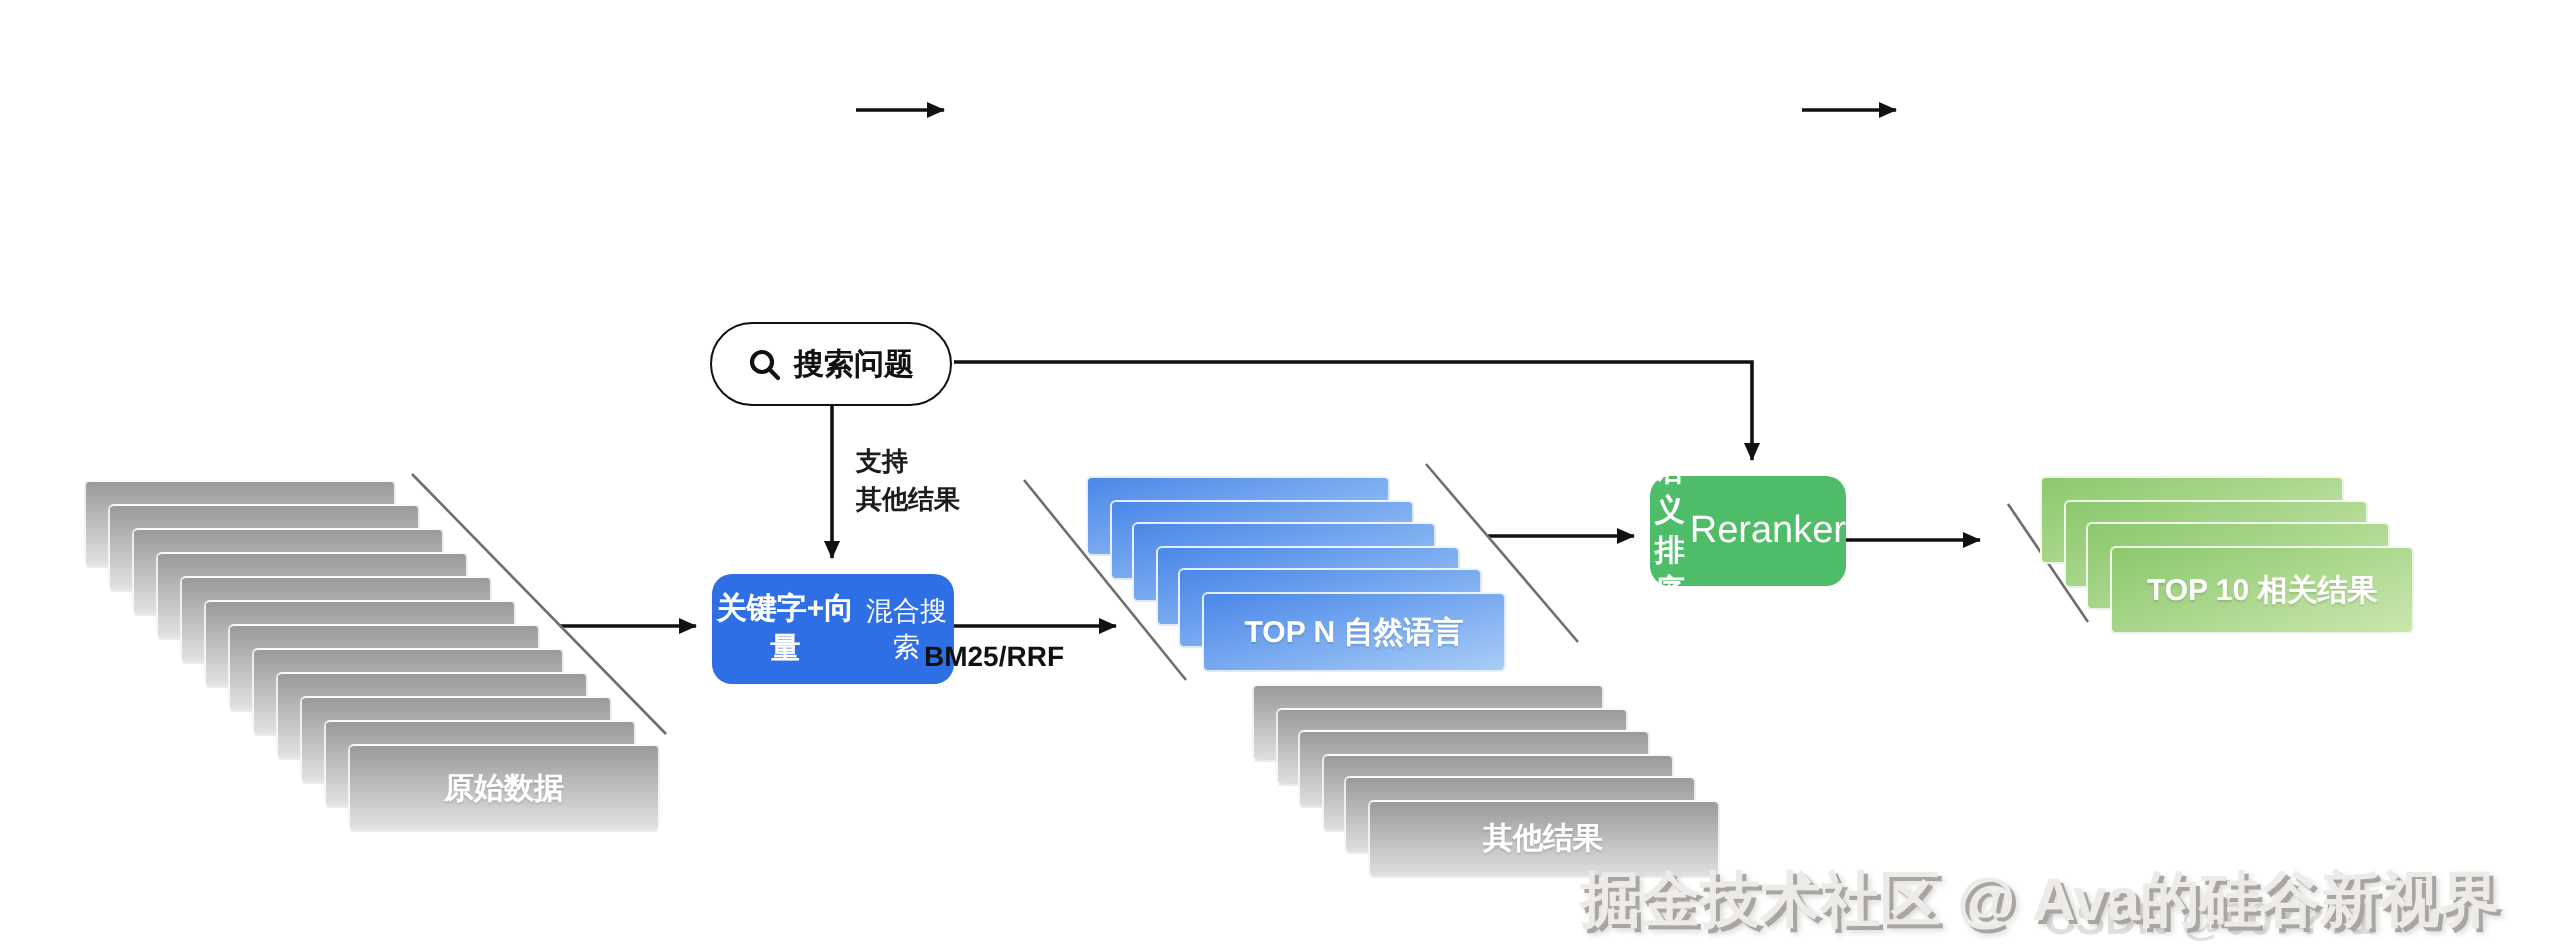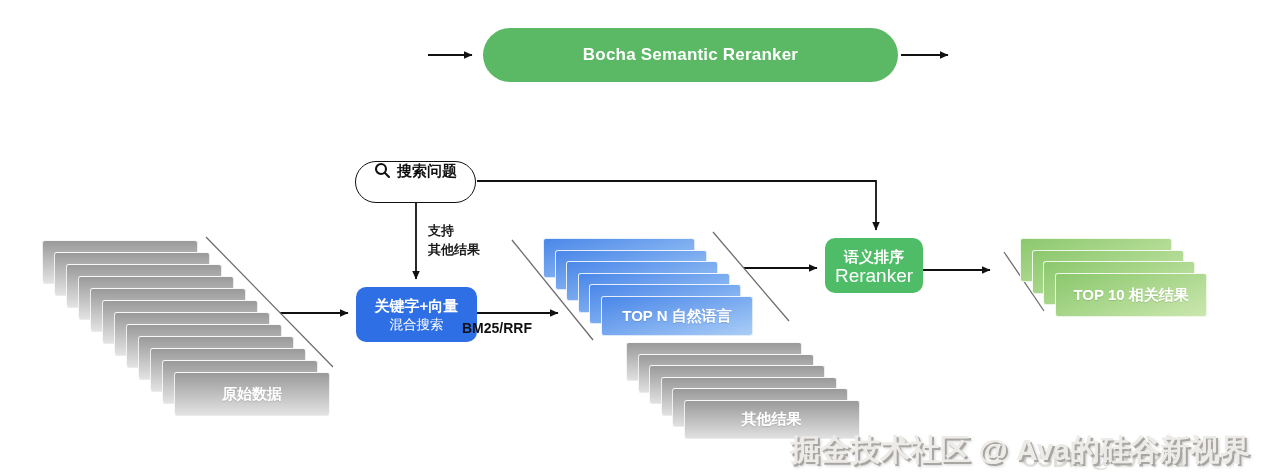--- a/index.html
+++ b/index.html
@@ -11,26 +11,26 @@
   .pill-1{left:15px;width:410px;background:#3a6ee3;}
   .pill-2{left:483px;width:415px;background:#5bb865;}
   .pill-3{left:958px;width:312px;background:#a2c95c;}
 
   
   svg.wires{position:absolute;left:0;top:0;width:1280px;height:475px;pointer-events:none;}
   .wire{stroke:#111;stroke-width:1.8;fill:none;}
   .diag{stroke:#6e6e6e;stroke-width:1.3;fill:none;}
 
   
-  .query-pill{position:absolute;left:355px;top:161px;width:121px;height:42px;border:1.6px solid #111;border-radius:21px;background:#fff;display:flex;align-items:flex-start;justify-content:center;gap:6px;box-sizing:border-box;}
+  .query-pill{position:absolute;left:355px;top:161px;width:121px;height:42px;border:1.6px solid #111;border-radius:21px;background:#fff;display:flex;align-items:center;justify-content:center;gap:6px;box-sizing:border-box;}
   .query-pill .q-label{font-size:15px;font-weight:bold;color:#111;}
   .q-note{position:absolute;left:428px;top:221px;font-size:13px;font-weight:700;color:#1c1c1c;line-height:19px;}
 
   
-  .pbox{position:absolute;border-radius:10px;color:#fff;display:flex;flex-direction:column;align-items:center;justify-content:center;text-align:center;}
+  .pbox{position:absolute;border-radius:10px;color:#fff;display:flex;flex-direction:row;align-items:center;justify-content:center;text-align:center;}
   .box-hybrid{left:356px;top:287px;width:121px;height:55px;background:#2f6fe6;}
   .box-rerank{left:825px;top:238px;width:98px;height:55px;background:#4fbd68;}
   .pbox .l1{font-size:15px;font-weight:bold;line-height:20px;}
   .pbox .l2{font-size:13.5px;font-weight:normal;line-height:18px;}
   .box-rerank .l2{font-weight:normal;font-size:19px;}
 
   .fusion-label{position:absolute;left:462px;top:320px;font-size:14px;font-weight:bold;color:#111;}
 
   
   .stack{position:absolute;}
@@ -73,23 +73,20 @@
     <line class="wire" x1="477" y1="313" x2="558" y2="313" marker-end="url(#arr)"></line>
     <line class="wire" x1="744" y1="268" x2="817" y2="268" marker-end="url(#arr)"></line>
     <line class="wire" x1="923" y1="270" x2="990" y2="270" marker-end="url(#arr)"></line>
 
     <line class="diag" x1="206" y1="237" x2="333" y2="367"></line>
     <line class="diag" x1="512" y1="240" x2="593" y2="340"></line>
     <line class="diag" x1="713" y1="232" x2="789" y2="321"></line>
     <line class="diag" x1="1004" y1="252" x2="1044" y2="311"></line>
   </svg>
 
-  <div class="pill pill-2">
-    <span>Bocha Semantic Reranker</span>
-  </div>
 
   <div class="query-pill">
     <svg width="17" height="17" viewBox="0 0 17 17">
       <circle cx="7" cy="7" r="5" fill="none" stroke="#111" stroke-width="2.1"></circle>
       <line x1="10.8" y1="10.8" x2="15" y2="15" stroke="#111" stroke-width="2.1" stroke-linecap="round"></line>
     </svg>
     <span class="q-label">搜索问题</span>
   </div>
 
   <div class="q-note">

